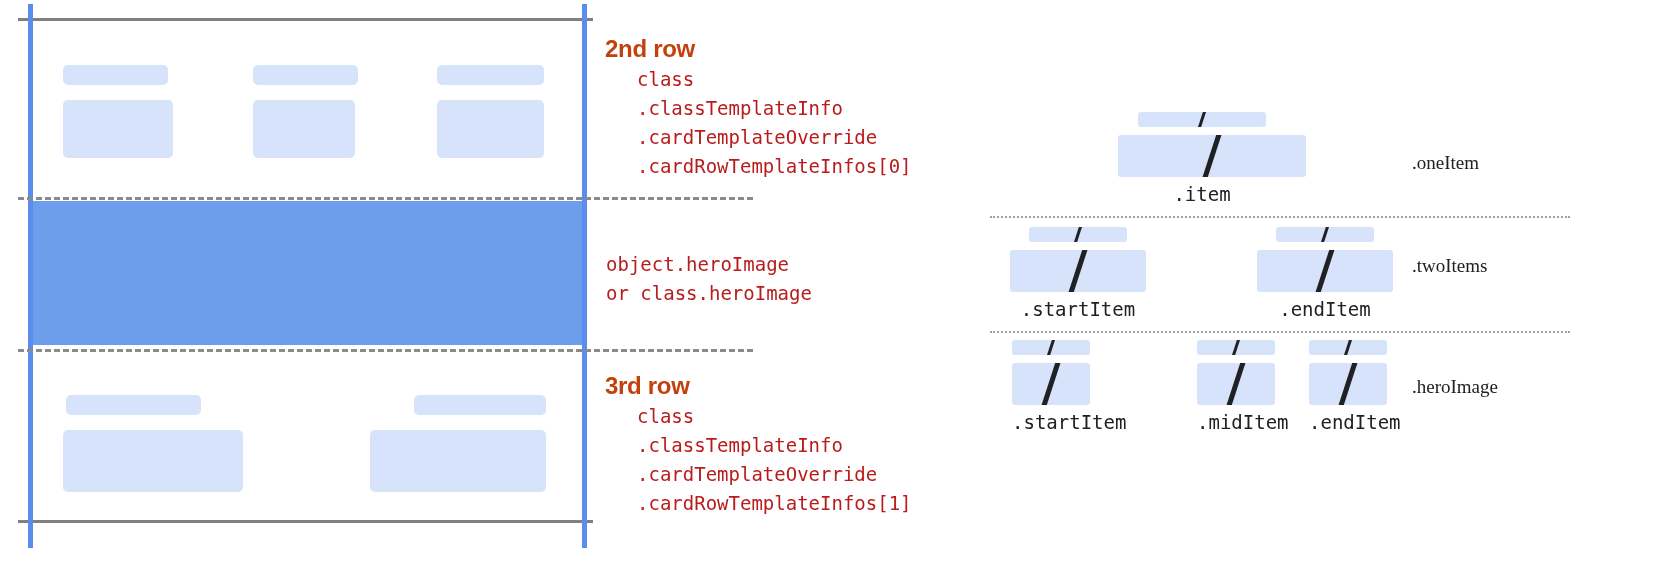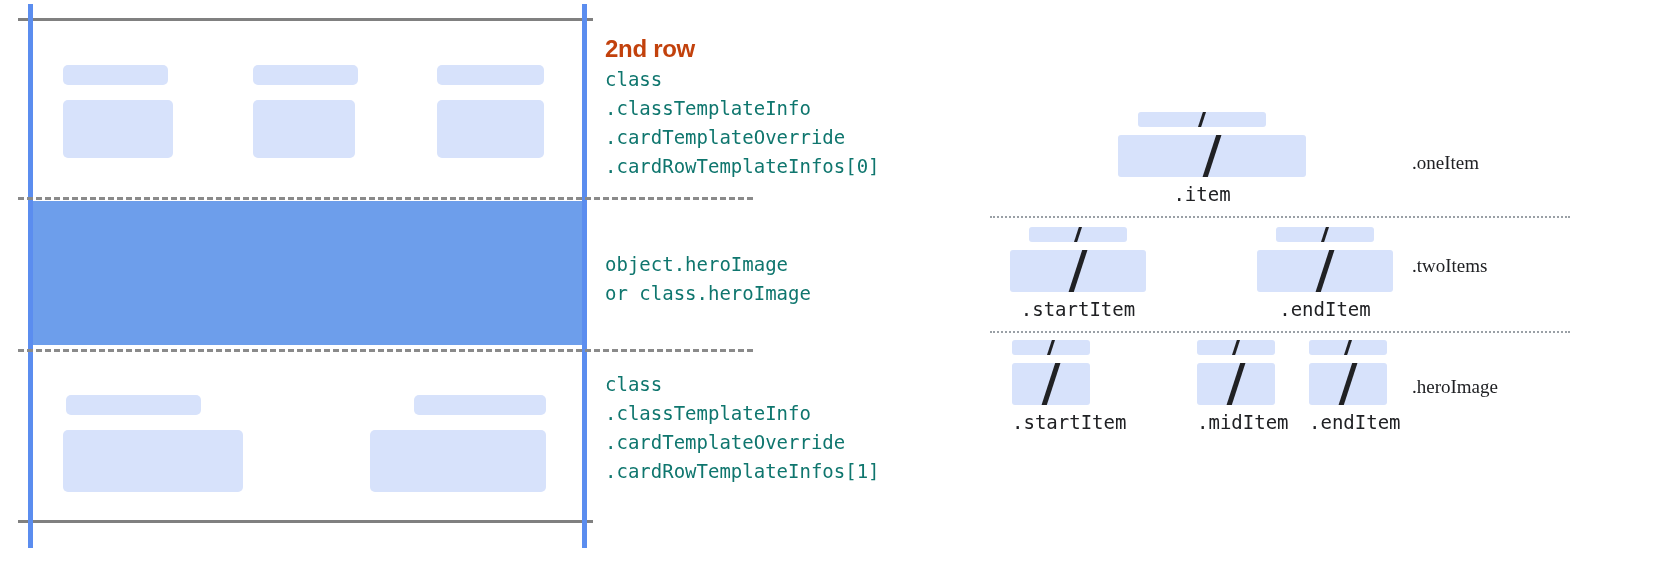--- a/index.html
+++ b/index.html
@@ -59,26 +59,27 @@
     font-family: "Liberation Sans", sans-serif;
     font-weight: bold;
     font-size: 24px;
     color: #c2410c;
     line-height: 32px;
     letter-spacing: -0.3px;
   }
   .annot .code {
     font-family: "DejaVu Sans Mono", monospace;
     font-size: 19px;
-    color: #0f766e;
+    color: #b91c1c;
     line-height: 29px;
     white-space: pre;
+    margin-left: 32px;
   }
   .annot.a-row2 { left: 605px; top: 33px; }
-  .annot.a-hero { left: 605px; top: 250px; }
+  .annot.a-hero { left: 574px; top: 250px; }
   .annot.a-row3 { left: 605px; top: 370px; }
 
   
   .items-area { position: absolute; left: 960px; top: 0; width: 716px; height: 584px; }
 
   .sep {
     position: absolute; left: 30px; width: 580px; height: 0;
     border-top: 2px dotted #9aa0a6;
   }
   .sep.s1 { top: 216px; }
@@ -187,20 +188,21 @@
 .cardTemplateOverride
 .cardRowTemplateInfos[0]</div>
   </div>
 
   <div class="annot a-hero">
     <div class="code">object.heroImage
 or class.heroImage</div>
   </div>
 
   <div class="annot a-row3">
+    <div class="heading">3rd row</div>
     <div class="code">class
 .classTemplateInfo
 .cardTemplateOverride
 .cardRowTemplateInfos[1]</div>
   </div>
 
   <div class="items-area">
 
     <div class="sep s1"></div>
     <div class="sep s2"></div>

